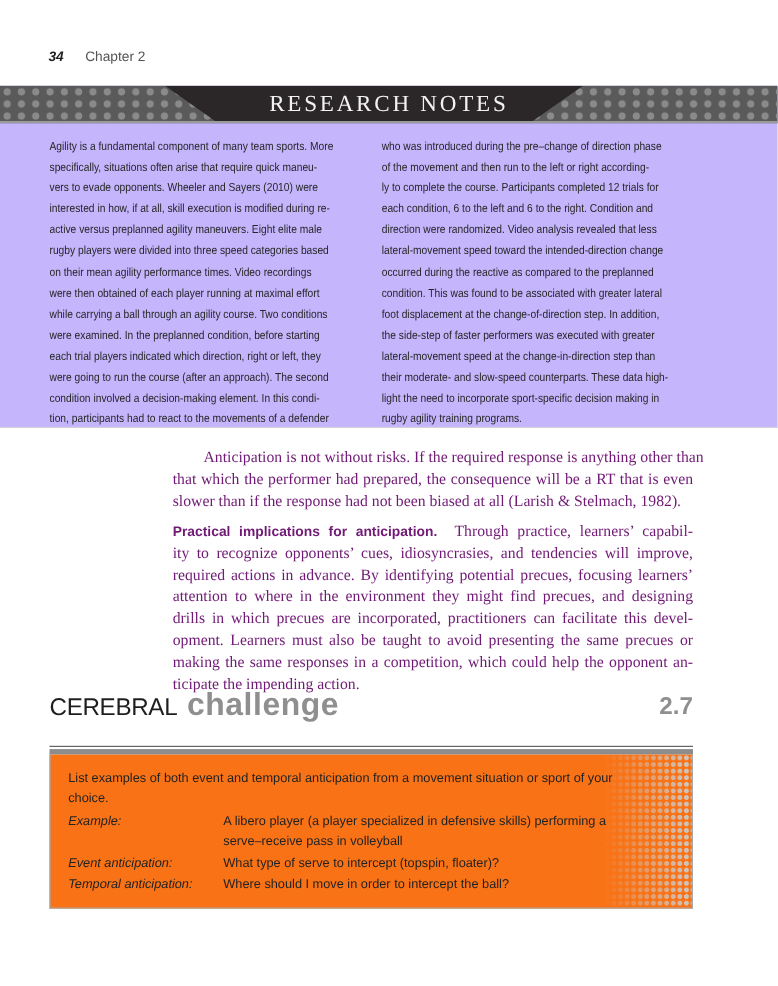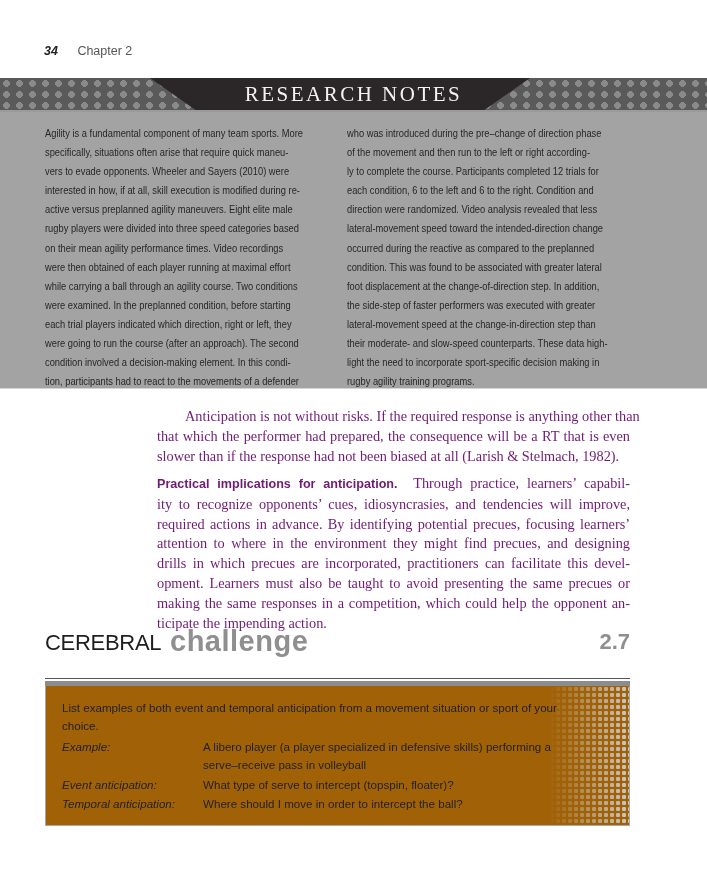--- a/index.html
+++ b/index.html
@@ -4,21 +4,21 @@
   <style>
     html, body { margin: 0; padding: 0; }
     body {
       width: 707px; height: 896px; background: #ffffff; position: relative; overflow: hidden;
       font-family: "Liberation Sans", sans-serif; color: #231f20;
     }
     .running-head { position: absolute; top: 44px; left: 44px; font-size: 12.5px; color: #3a3a3a; }
     .running-head .pg { font-weight: bold; margin-right: 16px; color: #222; font-style: italic; }
     .running-head .ch { color: #555; }
 
-    .rn-panel { position: absolute; top: 78px; left: 0; width: 707px; height: 310px; background: #a3a3a3; border-bottom: 1px solid #d4d4d4; }
+    .rn-panel { position: absolute; top: 78px; left: 0; width: 707px; height: 310px; background: #c4b5fd; border-bottom: 1px solid #d4d4d4; }
     .rn-banner {
       position: absolute; top: 0; left: 0; width: 707px; height: 32px;
       background-color: #5a5a5a;
       background-image: radial-gradient(circle, #8a8a8a 3.2px, transparent 3.6px);
       background-size: 13px 11px;
       border-bottom: 2px solid #9a9a9a;
     }
     .rn-banner .tab {
       position: absolute; left: 150px; width: 380px; top: 0; height: 32px; background: #2b2728;
       clip-path: polygon(0 0, 100% 0, 88% 100%, 12% 100%);
@@ -47,21 +47,21 @@
     .sub-head { font-family: "Liberation Sans", sans-serif; font-weight: bold; font-size: 12.6px; }
 
     .cc-head { position: absolute; top: 626px; left: 45px; width: 585px; height: 30px; }
     .cc-head .cer { position: absolute; left: 0; top: 4px; font-size: 22px; color: #1e1e1e; letter-spacing: -0.3px; }
     .cc-head .chal { position: absolute; left: 125px; top: -1px; font-size: 29px; font-weight: bold; color: #8f8f8f; letter-spacing: 0.5px; }
     .cc-head .num { position: absolute; right: 0; top: 3px; font-size: 22px; font-weight: bold; color: #8f8f8f; }
     .cc-rule1 { position: absolute; top: 678px; left: 45px; width: 585px; height: 1px; background: #555; }
     .cc-rule2 { position: absolute; top: 681px; left: 45px; width: 585px; height: 5px; background: #8c8c8c; }
     .cc-box {
       position: absolute; top: 686px; left: 45px; width: 583px; height: 139px;
-      border: 1px solid #a8a8a8; border-top: none; background: #a16207; overflow: hidden;
+      border: 1px solid #a8a8a8; border-top: none; background: #f97316; overflow: hidden;
     }
     .cc-box .dots {
       position: absolute; right: 0; top: 0; width: 80px; height: 139px;
       background-image: radial-gradient(circle, #c9c9c9 2px, transparent 2.4px);
       background-size: 6px 6px;
       -webkit-mask-image: linear-gradient(to right, transparent, #000);
       mask-image: linear-gradient(to right, transparent, #000);
     }
     .cc-prompt { position: absolute; left: 16px; top: 13px; width: 520px; font-size: 11.6px; line-height: 18px; color: #222; }
     .cc-row { position: absolute; left: 16px; font-size: 11.6px; line-height: 18px; color: #222; }

